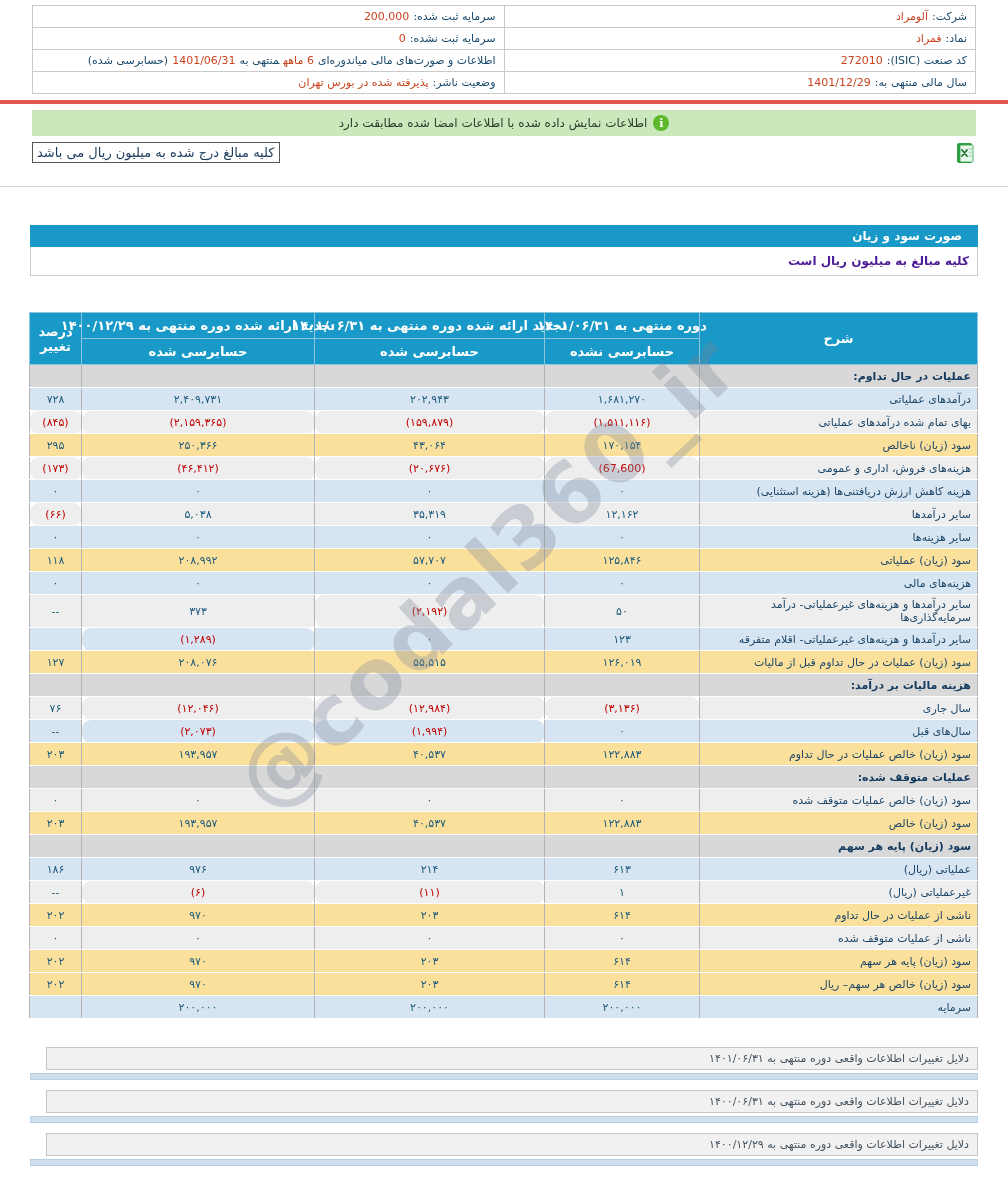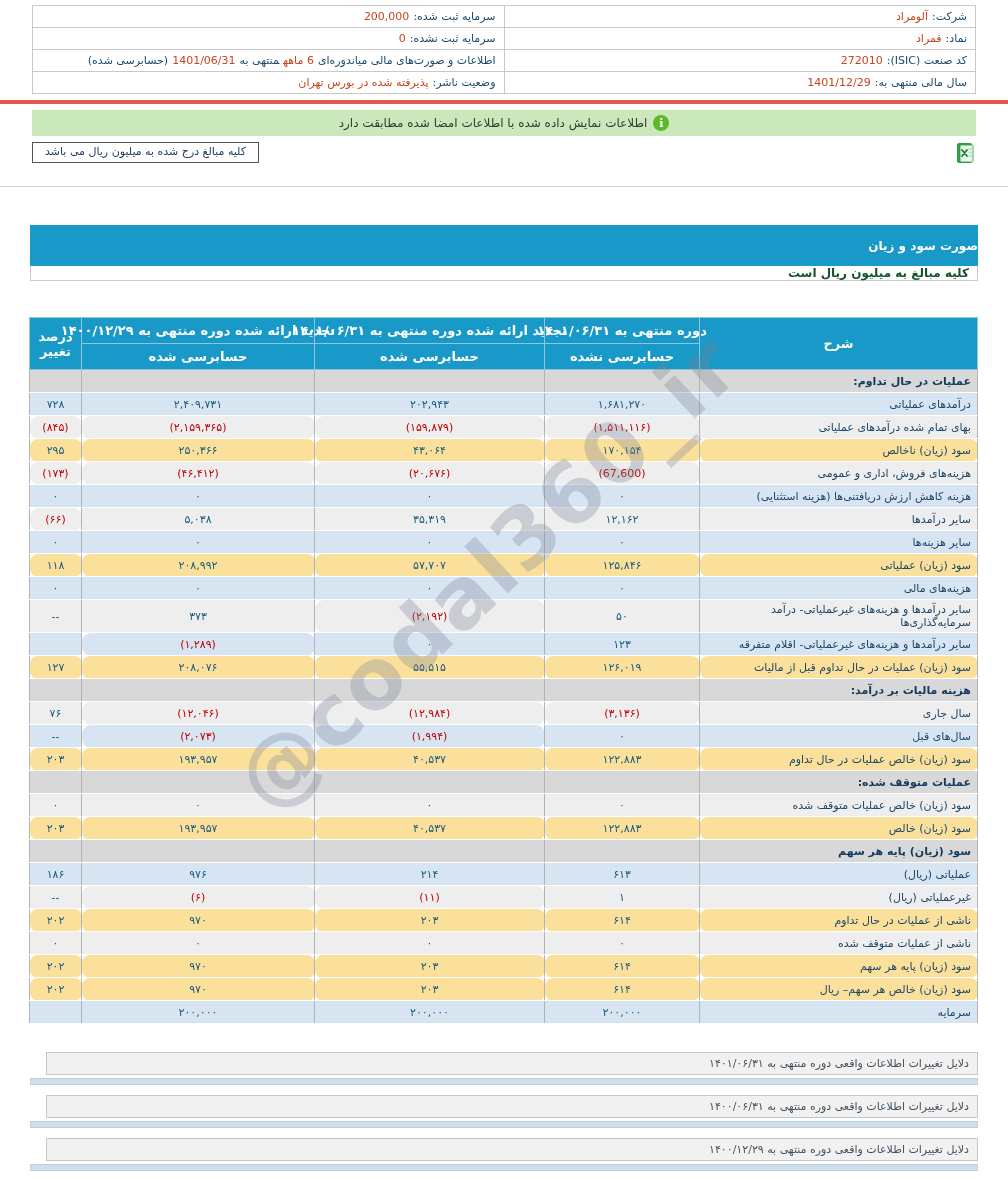--- a/index.html
+++ b/index.html
@@ -23,46 +23,46 @@
   .green-bar { margin:6px 32px 0 32px; height:26px; background:#cbe8bd;
                display:flex; align-items:center; justify-content:center; gap:6px; }
   .green-bar .txt { font-size:12px; color:#2c3e2c; }
   .info-icon { width:16px; height:16px; border-radius:50%; background:#5cb82a; color:#fff;
                font-size:11px; font-weight:bold; display:flex; align-items:center; justify-content:center;
                font-family:"DejaVu Serif", serif; flex:none; }
 
   
   .tools-row { margin:6px 32px 0 32px; display:flex; justify-content:space-between; align-items:flex-start; }
   .excel-btn { width:22px; height:22px; cursor:pointer; }
-  .note-box { border:1px solid #555; background:#fff; padding:2px 12px; font-size:11px; color:#1b3a5c; height:21px; }
+  .note-box { border:1px solid #555; background:#fff; padding:2px 4px; font-size:13px; color:#1b3a5c; height:21px; }
 
   .divider { border-top:1px solid #d0d0d0; margin-top:22px; width:1008px; }
 
   
-  .stmt-title { margin:38px 30px 0 30px; height:41px; background:#1899c7; color:#fff;
-                font-size:12px; font-weight:bold; display:flex; align-items:center; padding-right:0; }
-  .stmt-sub   { margin:0 30px; height:15px; background:#fff; border:1px solid #ccc; border-top:none;
-                font-size:12px; font-weight:bold; color:#14532d; display:flex; align-items:center; padding-right:8px; }
+  .stmt-title { margin:38px 30px 0 30px; height:22px; background:#1899c7; color:#fff;
+                font-size:12px; font-weight:bold; display:flex; align-items:center; padding-right:16px; }
+  .stmt-sub   { margin:0 30px; height:29px; background:#fff; border:1px solid #ccc; border-top:none;
+                font-size:12px; font-weight:bold; color:#4c1d95; display:flex; align-items:center; padding-right:8px; }
 
   
   .main-table-wrap { margin:36px 30px 0 30px; }
   table.fin { width:948px; border-collapse:collapse; table-layout:fixed; border:1px solid #9a9a9a; }
   table.fin th { background:#1899c7; color:#fff; font-size:13px; font-weight:bold;
                  border:1px solid #8fc6dd; height:26px; vertical-align:middle; padding:0; }
   .ht { display:flex; justify-content:center; overflow:visible; }
   .ht span { white-space:nowrap; flex:none; }
   table.fin td { font-size:11px; height:23px; padding:3px 6px; vertical-align:middle;
                  border-left:1px solid #b3b3b3; border-right:1px solid #b3b3b3;
                  border-top:1px solid #fdfdfd; border-bottom:1px solid #fdfdfd; }
   td.lbl  { text-align:right; color:#1c4668; }
   td.num  { text-align:center; color:#1c5a7c; direction:ltr; }
   td.num.neg { color:#c00000;border-radius:9px; }
   tr.bg-blue   td { background:#d7e5f3; }
   tr.bg-white  td { background:#eeeeef; }
-  tr.bg-yellow td { background:#fbe09c;border-radius:8px; }
+  tr.bg-yellow td { background:#fbe09c; }
   tr.section td { background:#d8d8d8; }
   tr.section td.lbl { font-weight:bold; color:#12395e; }
 
   
   .watermark { position:absolute; left:250px; top:745px; transform:rotate(-43deg); transform-origin:0 50%;
                font-size:84px; font-weight:bold; color:rgba(125,135,148,0.32); letter-spacing:2px;
                pointer-events:none; direction:ltr; white-space:nowrap; z-index:5; }
 
   
   .reasons { margin:28px 30px 0 30px; }

